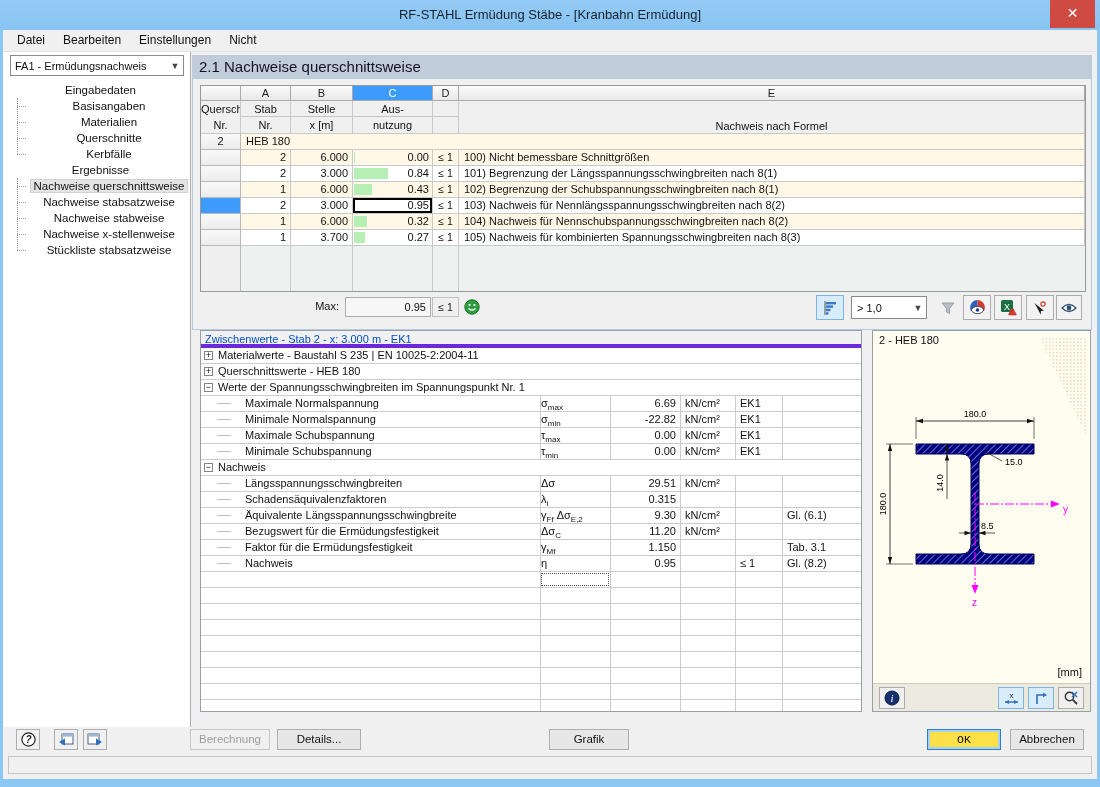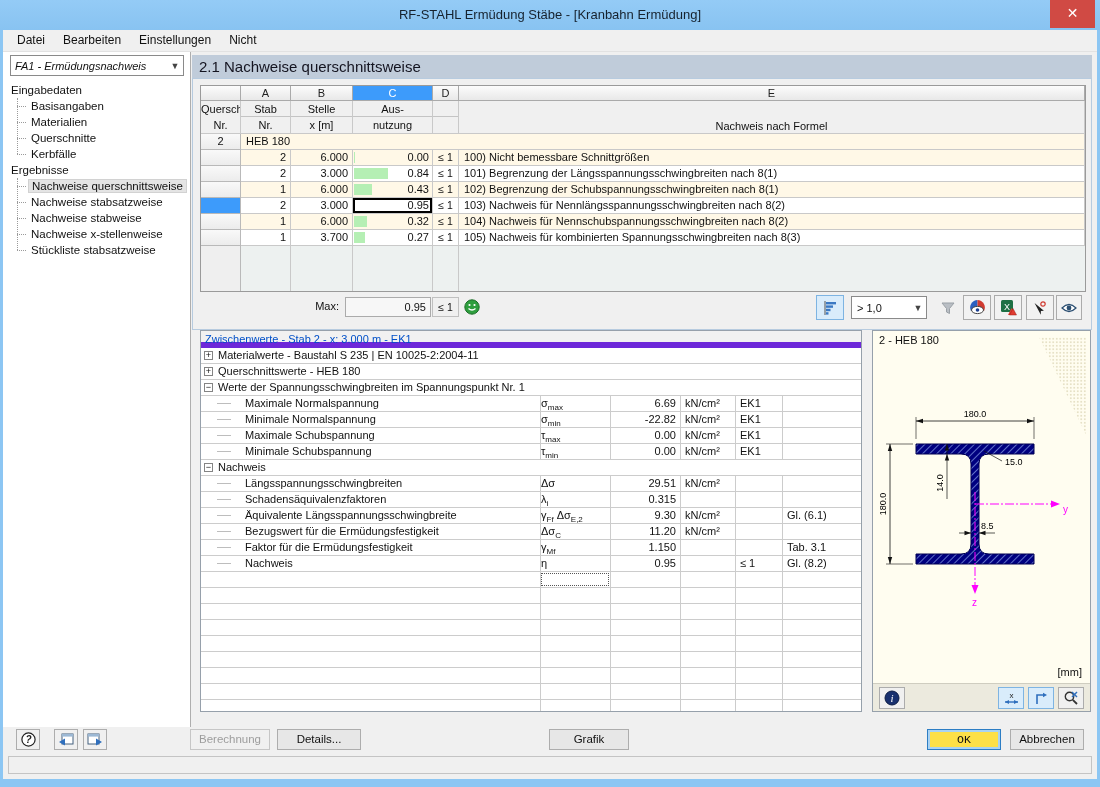--- a/index.html
+++ b/index.html
@@ -16,24 +16,24 @@
   .app { position:absolute; left:3px; top:30px; width:1094px; height:749px; background:#f0f0f0; }
   .menubar { position:absolute; left:0; top:0; width:1094px; height:22px; background:#f0f0f0;
              border-bottom:1px solid #e2e2e2; display:flex; align-items:center; font-size:12px; }
   .menu-item { padding:0 9px; line-height:21px; }
   .menu-item:first-child { margin-left:5px; }
   
   .sidebar { position:absolute; left:0; top:22px; width:188px; height:675px; background:#fff;
              border-right:1px solid #aeaeae; }
   .case-select { position:absolute; left:7px; top:3px; width:174px; height:21px; background:#fff;
                  border:1px solid #8a8a8a; display:flex; align-items:center; font-size:11px; }
-  .case-select .txt { flex:1; padding-left:4px;font-style:italic; }
+  .case-select .txt { flex:1; padding-left:4px; }
   .case-chevron { width:16px; text-align:center; color:#444; font-size:9px; }
   .tree { position:absolute; left:0; top:30px; right:0; }
-  .tree-row { height:16px; line-height:16px; font-size:11.5px; white-space:nowrap; }
+  .tree-row { height:16px; line-height:16px; font-size:11.5px; white-space:nowrap;text-align:center; }
   .tree-group { padding-left:8px; }
   .tree-children { position:relative; }
   .tree-children::after { content:""; position:absolute; left:14px; top:0; bottom:8px;
                           border-left:1px dotted #9a9a9a; }
   .tree-child { position:relative; padding-left:25px; }
   .tree-child::before { content:""; position:absolute; left:14px; top:8px; width:9px;
                         border-top:1px dotted #9a9a9a; }
   .tree-child .lbl { padding:0 3px; }
   .tree-child.selected .lbl { background:#e4e4e4; border:1px solid #d2d2d2; }
   
@@ -82,21 +82,21 @@
   .tbtn { position:absolute; top:3px; width:28px; height:25px; background:#f2f2f2; border:1px solid #ababab;
           display:flex; align-items:center; justify-content:center; }
   .tbtn.toggled { background:#d9ecfb; border-color:#7eb4e2; }
   .tbtn.flat { background:transparent; border-color:transparent; }
   .filter-combo { position:absolute; left:658px; top:4px; width:76px; height:23px; border:1px solid #8a8a8a;
                   background:#fff; display:flex; align-items:center; }
   .filter-combo .txt { flex:1; padding-left:5px; }
   
   .zw-panel { position:absolute; left:197px; top:300px; width:662px; height:382px; background:#fff;
               border:1px solid #96a0ab; overflow:hidden; }
-  .zw-header { height:17px; background:#f1f1f1; border-bottom:6px solid #6d28d9; color:#0050c8;
+  .zw-header { height:17px; background:#f1f1f1; border-bottom:4px solid #6d28d9; color:#0050c8;
                line-height:16px; padding-left:4px; }
   .zw-row { display:flex; height:16px; line-height:15px; border-bottom:1px solid #ccc; }
   .zw-desc { flex:1; position:relative; }
   .zw-sub .zw-desc { padding-left:44px; }
   .zw-sub .zw-desc::before { content:""; position:absolute; left:16px; top:7px; width:14px;
                              border-top:1px solid #bdbdbd; }
   .zw-sym{width:70px;} .zw-val{width:70px; text-align:right; padding-right:4px;}
   .zw-unit{width:55px; padding-left:4px;} .zw-ek{width:47px; padding-left:4px;} .zw-ref{width:79px; padding-left:4px;}
   .zw-col { border-left:1px solid #ccc; }
   .zw-sym { padding-left:0; }

